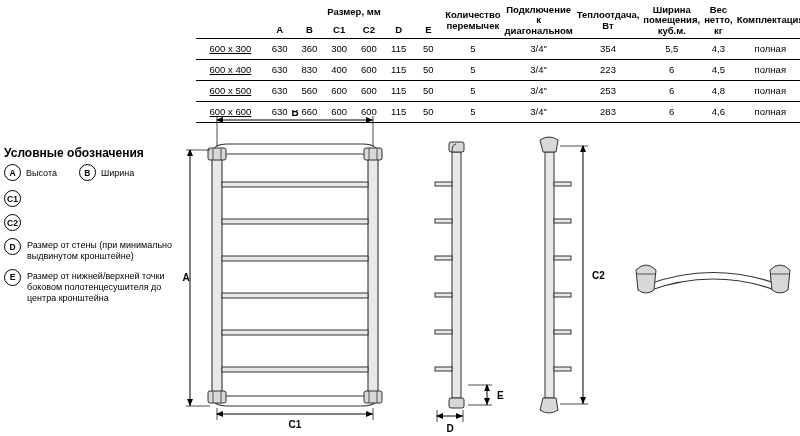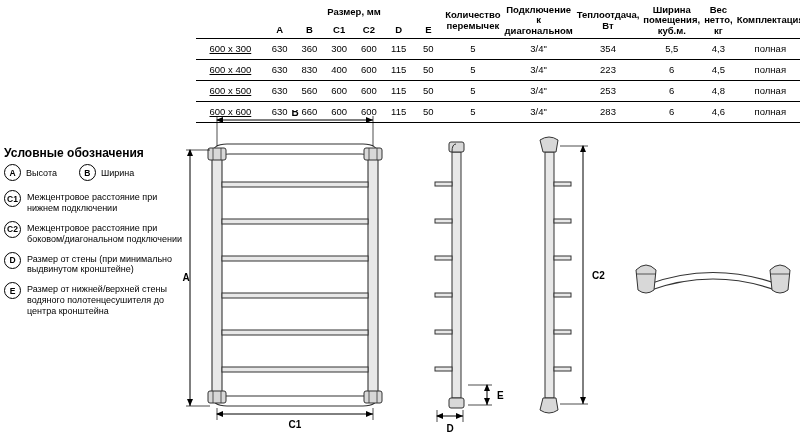--- a/index.html
+++ b/index.html
@@ -157,33 +157,31 @@
   <div class="legend-inline">
     <div class="badge">A</div>
     <div class="legend-text">Высота</div>
     <div class="sep"></div>
     <div class="badge">B</div>
     <div class="legend-text">Ширина</div>
   </div>
 
   <div class="legend-row">
     <div class="badge">C1</div>
-    <div class="legend-text">Межцентровое расстояние при нижнем подключении</div>
   </div>
   <div class="legend-row">
     <div class="badge">C2</div>
-    <div class="legend-text">Межцентровое расстояние при боковом/диагональном подключении</div>
   </div>
   <div class="legend-row">
     <div class="badge">D</div>
     <div class="legend-text">Размер от стены (при минимально выдвинутом кронштейне)</div>
   </div>
   <div class="legend-row">
     <div class="badge">E</div>
-    <div class="legend-text">Размер от нижней/верхней стены водяного полотенцесушителя до центра кронштейна</div>
+    <div class="legend-text">Размер от нижней/верхней точки боковом полотенцесушителя до центра кронштейна</div>
   </div>
 </div>
 
 <div class="draw">
 <svg width="800" height="326" viewBox="0 0 800 326" xmlns="http://www.w3.org/2000/svg">
   <defs>
     <marker id="ah" markerWidth="8" markerHeight="8" refX="7" refY="3" orient="auto">
       <path d="M0,0 L7,3 L0,6 z" fill="#000"></path>
     </marker>
     <marker id="ahs" markerWidth="8" markerHeight="8" refX="1" refY="3" orient="auto">

